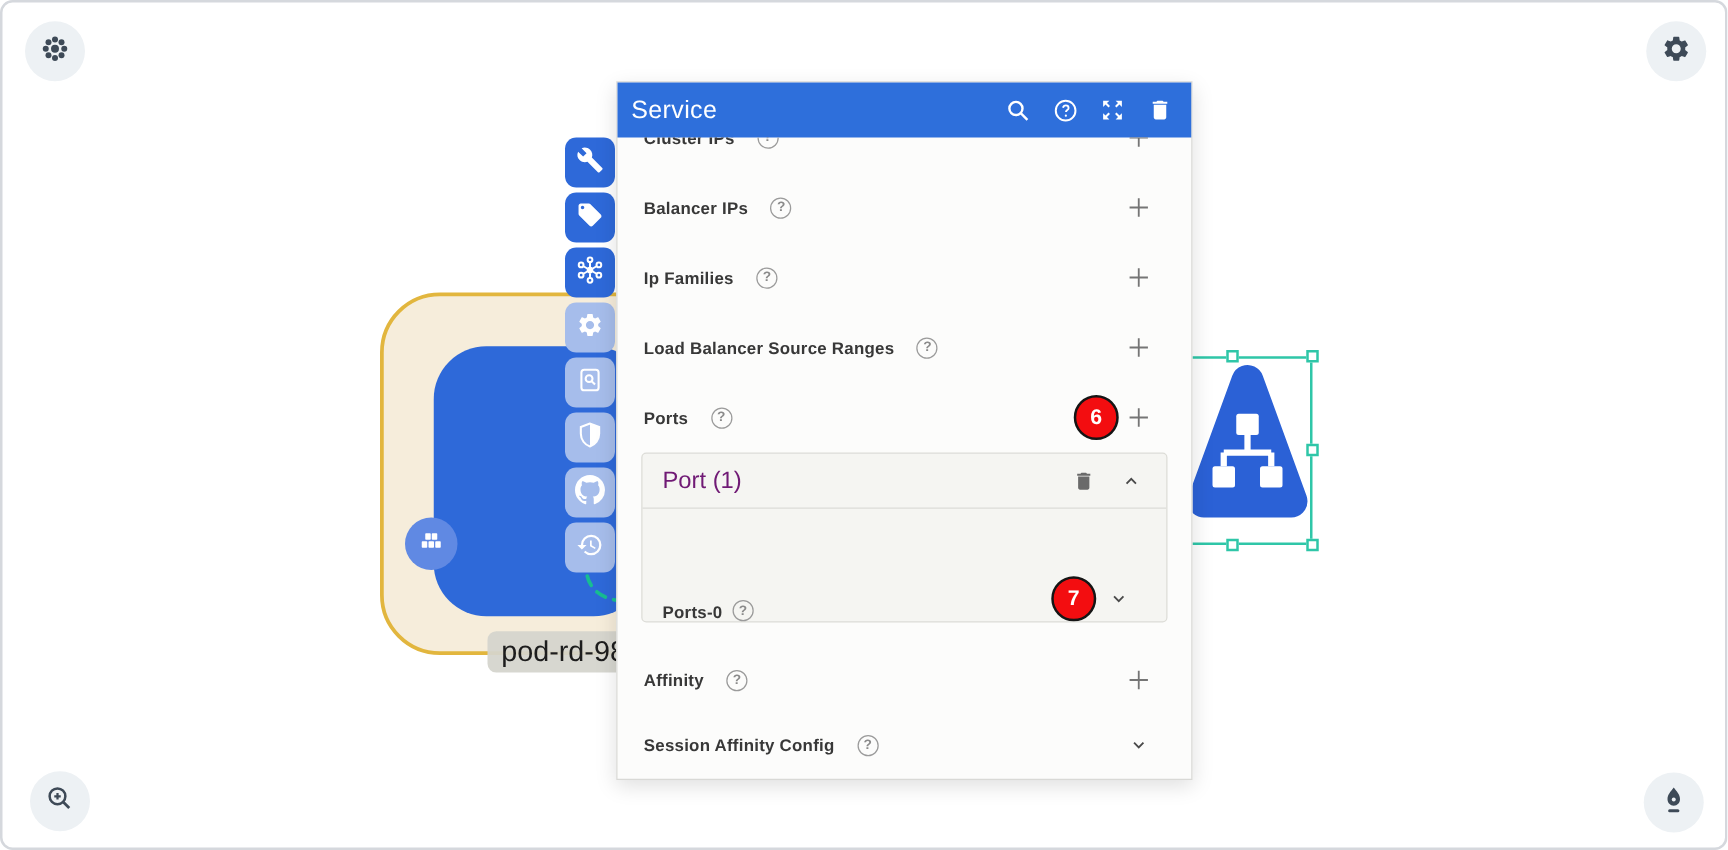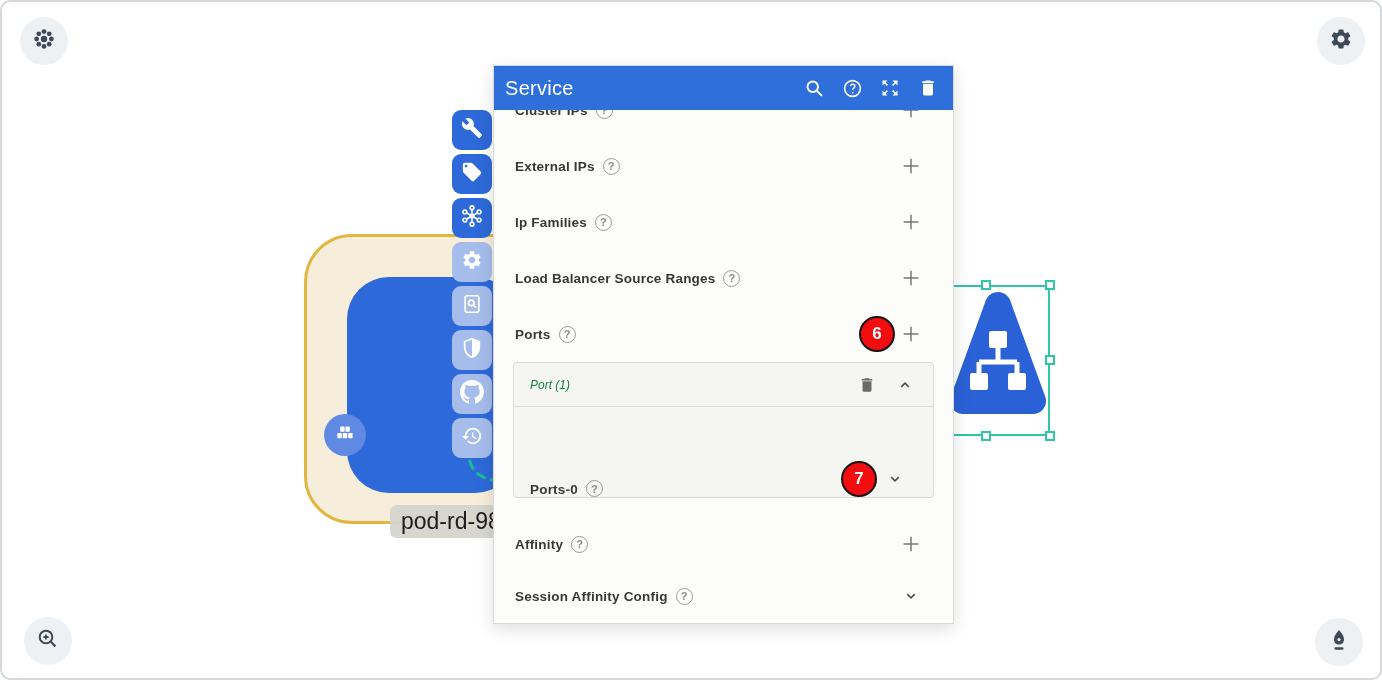--- a/index.html
+++ b/index.html
@@ -39,37 +39,37 @@
   .modal { position:absolute; left:491px; top:63px; width:461px; height:559px;
            background:#fcfcfb; border:1px solid #d9d9d6; box-shadow:0 5px 16px rgba(0,0,0,.13); z-index:10; }
   .modal-header { position:absolute; left:0; top:0; right:0; height:44px; background:#2e6fdb;
                   display:flex; align-items:center; padding:0 14px 0 11px; }
   .modal-title { color:#fff; font-size:20px; letter-spacing:.3px; }
   .mh-spacer { flex:1; }
   .mh-icon { width:22px; height:22px; margin-left:16px; display:flex; align-items:center;
              justify-content:center; cursor:pointer; }
   .modal-body { position:absolute; left:0; top:44px; right:0; bottom:0; overflow:hidden; }
 
-  .field-row { height:56px; display:flex; align-items:center; padding:0 30px 0 21px; }
+  .field-row { height:56px; display:flex; align-items:center; padding:0 30px 0 21px;gap:10px; }
   .field-row.first { margin-top:-28px; }
   .f-label { font-size:13.5px; font-weight:bold; color:#383838; letter-spacing:.2px; }
   .help { width:17px; height:17px; margin-left:8px; border:1.5px solid #9b9b9b; border-radius:50%;
           display:flex; align-items:center; justify-content:center;
           font-size:11px; font-weight:bold; color:#8a8a8a; flex:0 0 auto; }
   .f-spacer { flex:1; }
   .ctl { display:flex; align-items:center; gap:4px; }
   .icon-btn { width:24px; height:24px; display:flex; align-items:center; justify-content:center; cursor:pointer; }
   .badge { width:36px; height:36px; border-radius:50%; background:#f30d10; border:2px solid #151515;
            color:#fff; font-weight:bold; font-size:17px; display:flex; align-items:center;
            justify-content:center; flex:0 0 auto; }
 
   .port-panel { margin:0 19px; border:1px solid #dcdcd7; border-radius:4px; background:#f5f5f2; }
   .pp-header { height:44px; display:flex; align-items:center; padding:0 16px;
                border-bottom:1px solid #dcdcd7; }
-  .pp-title { font-size:12px; color:#15803d;font-style:italic; }
+  .pp-title { font-size:19px; color:#701a75; }
   .pp-body { height:90px; display:flex; align-items:flex-end; padding:0 26px 0 16px; }
   .pp-body .ctl { gap:6px; }
   .row-selector { margin-top:20px; height:52px; }
   .row-session { height:52px; }
 
   
   .corner { position:absolute; width:48px; height:48px; border-radius:50%; background:#edf1f4;
             display:flex; align-items:center; justify-content:center; cursor:pointer; z-index:20; }
   .c-tl { left:18px; top:15px; }
   .c-tr { left:1315px; top:15px; }
@@ -231,21 +231,21 @@
         <span class="ctl">
             <span class="icon-btn">
           <svg width="22" height="22" viewBox="0 0 24 24" stroke="#757575" stroke-width="1.6">
                 <path d="M12 4v16M4 12h16"></path>
               </svg>
         </span>
           </span>
       </div>
 
       <div class="field-row">
-        <span class="f-label">External IPs</span>
+        <span class="f-label">Balancer IPs</span>
         <span class="help">?</span>
         <span class="f-spacer"></span>
         <span class="ctl">
             <span class="icon-btn">
           <svg width="22" height="22" viewBox="0 0 24 24" stroke="#757575" stroke-width="1.6">
                 <path d="M12 4v16M4 12h16"></path>
               </svg>
         </span>
           </span>
       </div>

